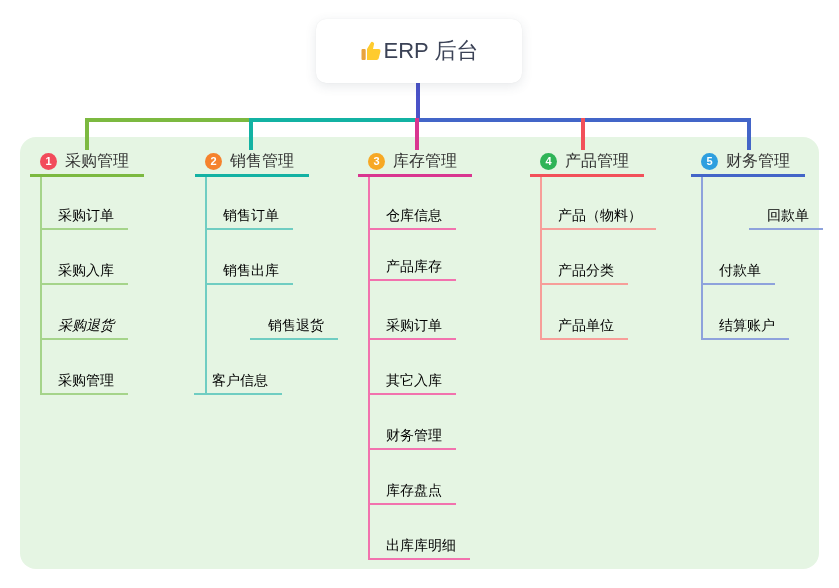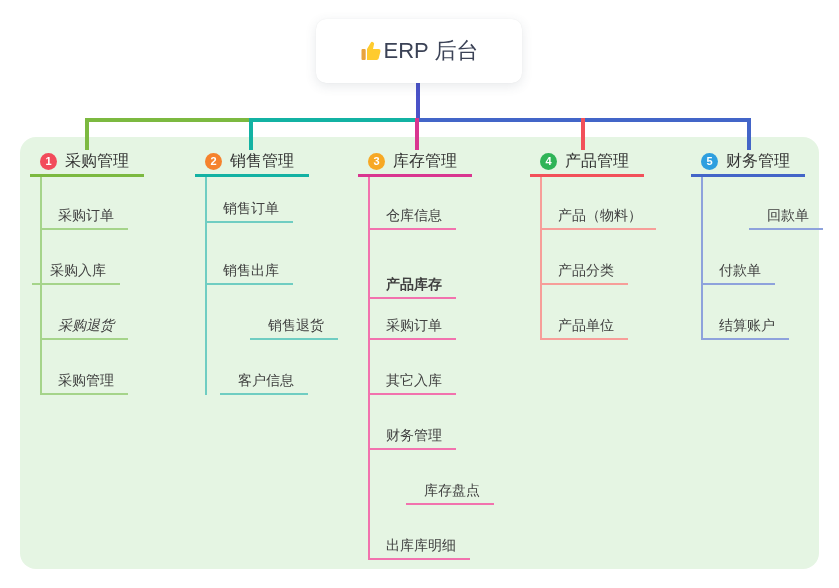--- a/index.html
+++ b/index.html
@@ -21,21 +21,21 @@
   .cline{position:absolute;z-index:2;}
   .branch-header{
     position:absolute;display:flex;align-items:center;gap:8px;height:20px;z-index:3;
   }
   .badge{
     width:17px;height:17px;border-radius:50%;color:#fff;font-size:11px;font-weight:700;
     display:flex;align-items:center;justify-content:center;flex:0 0 17px;line-height:1;
   }
   .branch-label{font-size:16px;color:#333333;font-weight:500;white-space:nowrap;}
   .child{
-    position:absolute;font-size:14px;color:#404040;line-height:17px;
+    position:absolute;font-size:14px;color:#000000;line-height:17px;
     padding:0 14px 4px 18px;border-bottom:2px solid;white-space:nowrap;z-index:3;
   }
 </style>
 </head>
 <body>
 
 <div class="canvas">
   <div class="panel"></div>
 
   <div class="root-card">
@@ -68,41 +68,41 @@
       <div class="cline" style="left: 747px; top: 118px; width: 4px; height: 32px; background: rgb(67, 101, 200);"></div>
       <div class="cline" style="left: 691px; top: 174px; width: 114px; height: 3px; background: rgb(67, 101, 200);"></div>
       <div class="cline" style="left: 701px; top: 177px; width: 2px; height: 163px; background: rgb(142, 162, 220);"></div>
     </div>
   <div id="branches">
       <div class="branch-header" style="left: 40px; top: 151px;">
         <span class="badge" style="background: rgb(242, 75, 91);">1</span>
         <span class="branch-label">采购管理</span>
       </div>
       <div class="child" style="left: 40px; top: 207px; border-bottom-color: rgb(165, 212, 138);"><span>采购订单</span></div>
-      <div class="child" style="left: 32px; top: 262px; border-bottom-color: rgb(165, 212, 138);"><span>采购入库</span></div>
+      <div class="child" style="left: 40px; top: 262px; border-bottom-color: rgb(165, 212, 138);"><span>采购入库</span></div>
       <div class="child" style="left: 40px; top: 317px; border-bottom-color: rgb(165, 212, 138); font-style: italic;"><span>采购退货</span></div>
       <div class="child" style="left: 40px; top: 372px; border-bottom-color: rgb(165, 212, 138);"><span>采购管理</span></div>
       <div class="branch-header" style="left: 205px; top: 151px;">
         <span class="badge" style="background: rgb(245, 130, 45);">2</span>
         <span class="branch-label">销售管理</span>
       </div>
-      <div class="child" style="left: 205px; top: 200px; border-bottom-color: rgb(111, 205, 194);"><span>销售订单</span></div>
+      <div class="child" style="left: 205px; top: 207px; border-bottom-color: rgb(111, 205, 194);"><span>销售订单</span></div>
       <div class="child" style="left: 205px; top: 262px; border-bottom-color: rgb(111, 205, 194);"><span>销售出库</span></div>
       <div class="child" style="left: 205px; top: 317px; border-bottom-color: rgb(111, 205, 194); margin-left: 45px;"><span>销售退货</span></div>
-      <div class="child" style="left: 220px; top: 372px; border-bottom-color: rgb(111, 205, 194);"><span>客户信息</span></div>
+      <div class="child" style="left: 194px; top: 372px; border-bottom-color: rgb(111, 205, 194);"><span>客户信息</span></div>
       <div class="branch-header" style="left: 368px; top: 151px;">
         <span class="badge" style="background: rgb(247, 168, 36);">3</span>
         <span class="branch-label">库存管理</span>
       </div>
       <div class="child" style="left: 368px; top: 207px; border-bottom-color: rgb(242, 114, 174);"><span>仓库信息</span></div>
-      <div class="child" style="left: 368px; top: 276px; border-bottom-color: rgb(242, 114, 174); font-weight: bold;"><span>产品库存</span></div>
+      <div class="child" style="left: 368px; top: 258px; border-bottom-color: rgb(242, 114, 174);"><span>产品库存</span></div>
       <div class="child" style="left: 368px; top: 317px; border-bottom-color: rgb(242, 114, 174);"><span>采购订单</span></div>
       <div class="child" style="left: 368px; top: 372px; border-bottom-color: rgb(242, 114, 174);"><span>其它入库</span></div>
       <div class="child" style="left: 368px; top: 427px; border-bottom-color: rgb(242, 114, 174);"><span>财务管理</span></div>
-      <div class="child" style="left: 368px; top: 482px; border-bottom-color: rgb(242, 114, 174); margin-left: 38px;"><span>库存盘点</span></div>
+      <div class="child" style="left: 368px; top: 482px; border-bottom-color: rgb(242, 114, 174);"><span>库存盘点</span></div>
       <div class="child" style="left: 368px; top: 537px; border-bottom-color: rgb(242, 114, 174);"><span>出库库明细</span></div>
       <div class="branch-header" style="left: 540px; top: 151px;">
         <span class="badge" style="background: rgb(47, 180, 87);">4</span>
         <span class="branch-label">产品管理</span>
       </div>
       <div class="child" style="left: 540px; top: 207px; border-bottom-color: rgb(247, 158, 153);"><span>产品（物料）</span></div>
       <div class="child" style="left: 540px; top: 262px; border-bottom-color: rgb(247, 158, 153);"><span>产品分类</span></div>
       <div class="child" style="left: 540px; top: 317px; border-bottom-color: rgb(247, 158, 153);"><span>产品单位</span></div>
       <div class="branch-header" style="left: 701px; top: 151px;">
         <span class="badge" style="background: rgb(46, 159, 223);">5</span>

